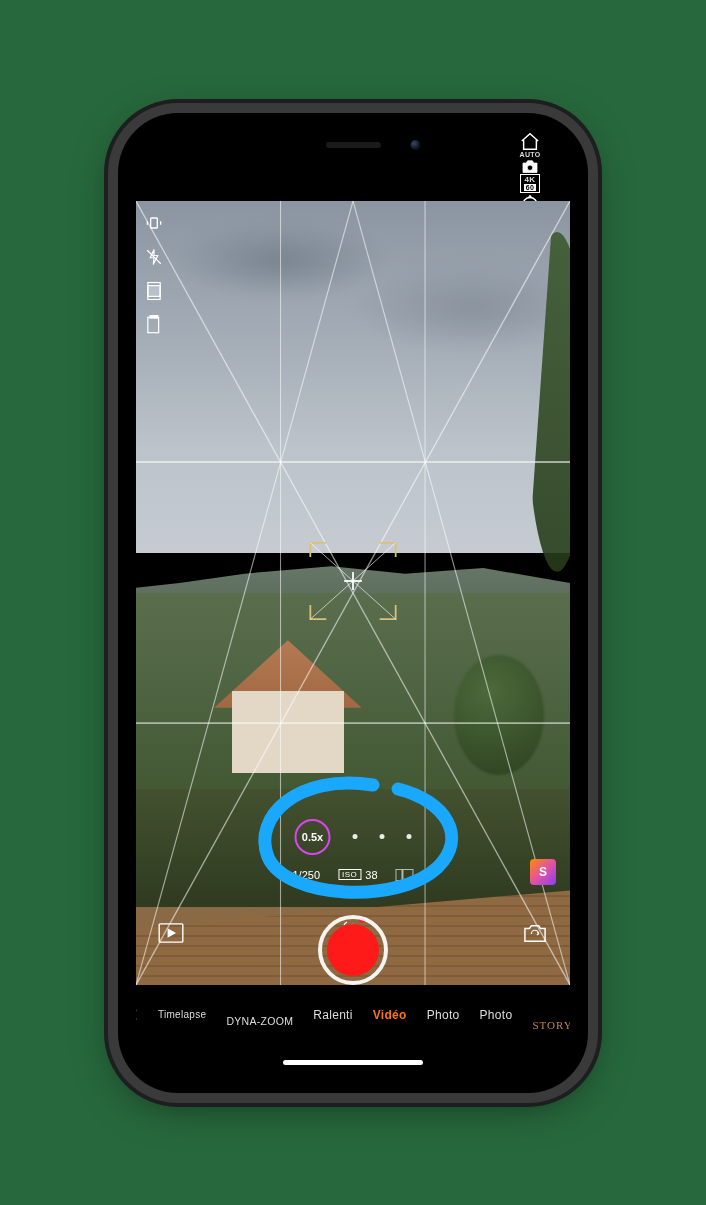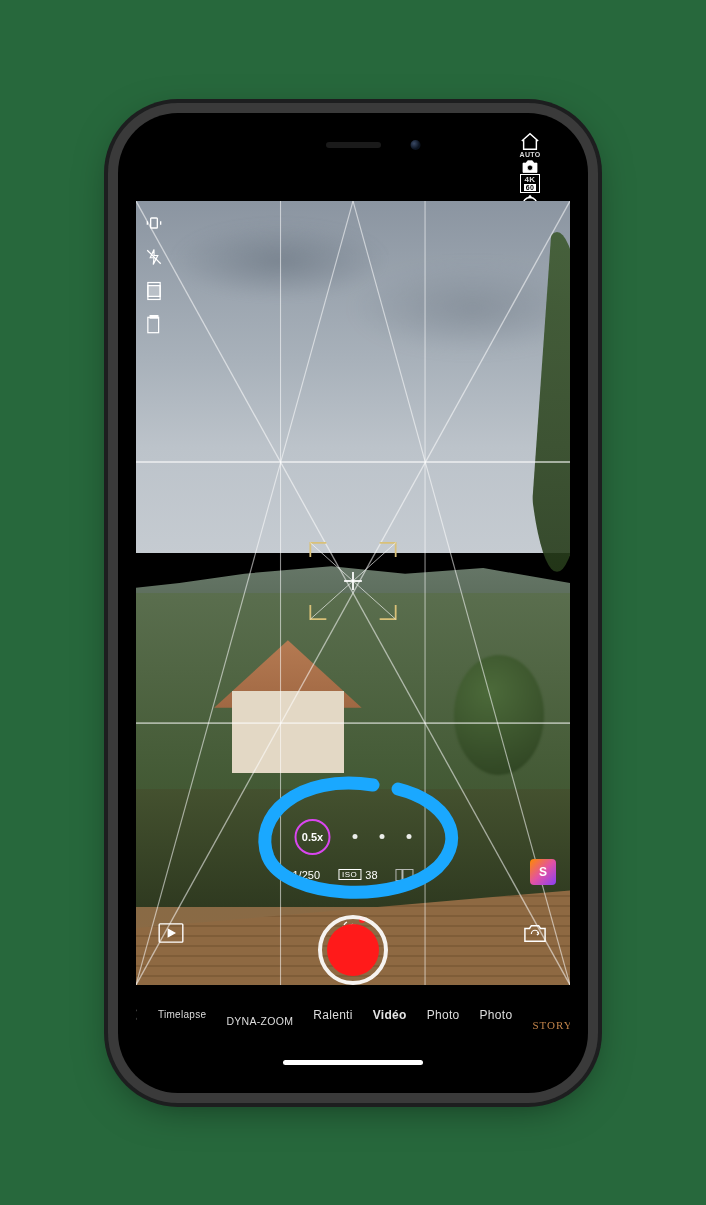--- a/index.html
+++ b/index.html
@@ -213,21 +213,21 @@
     background:#000;
     display:flex; flex-direction:column; justify-content:flex-start;
     padding-top:14px;
   }
   .mode-row {
     display:flex; align-items:center; justify-content:center; gap:20px;
     padding:0 8px;
     font-size:12px; color:#ddd;
   }
   .mode-row span { white-space:nowrap; letter-spacing:.3px; }
-  .mode-row .active { color:#e5e5e5; font-weight:600; }
+  .mode-row .active { color:#f97316; font-weight:600; }
   .mode-row .story { color:#c2844a; letter-spacing:1px; font-family: "Georgia", serif; font-size:11px;margin-top:20px; }
   .mode-row .chev { color:#888; font-size:11px; }
   .home-ind {
     position:absolute; bottom:10px; left:50%; transform:translateX(-50%);
     width:140px; height:5px; background:#fff; border-radius:3px;
   }
 </style>
 </head>
 <body>
 

